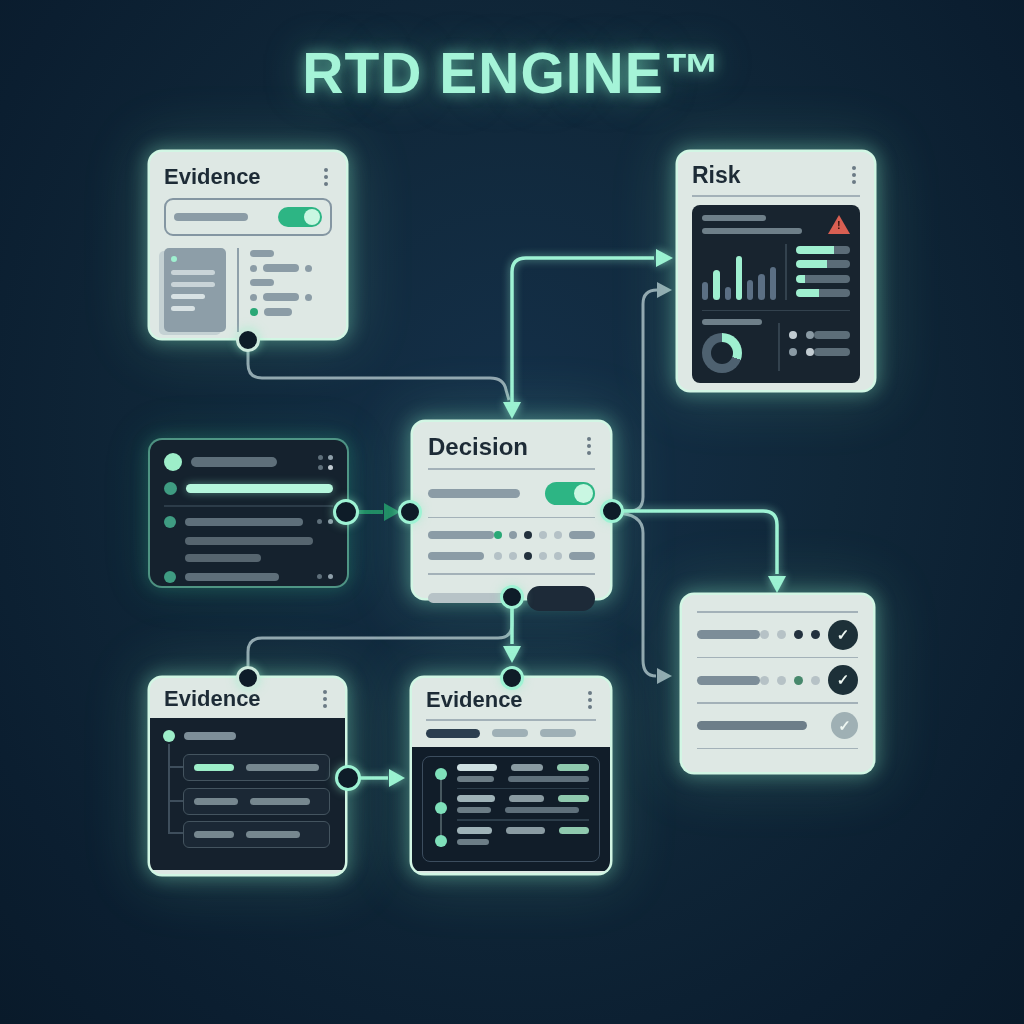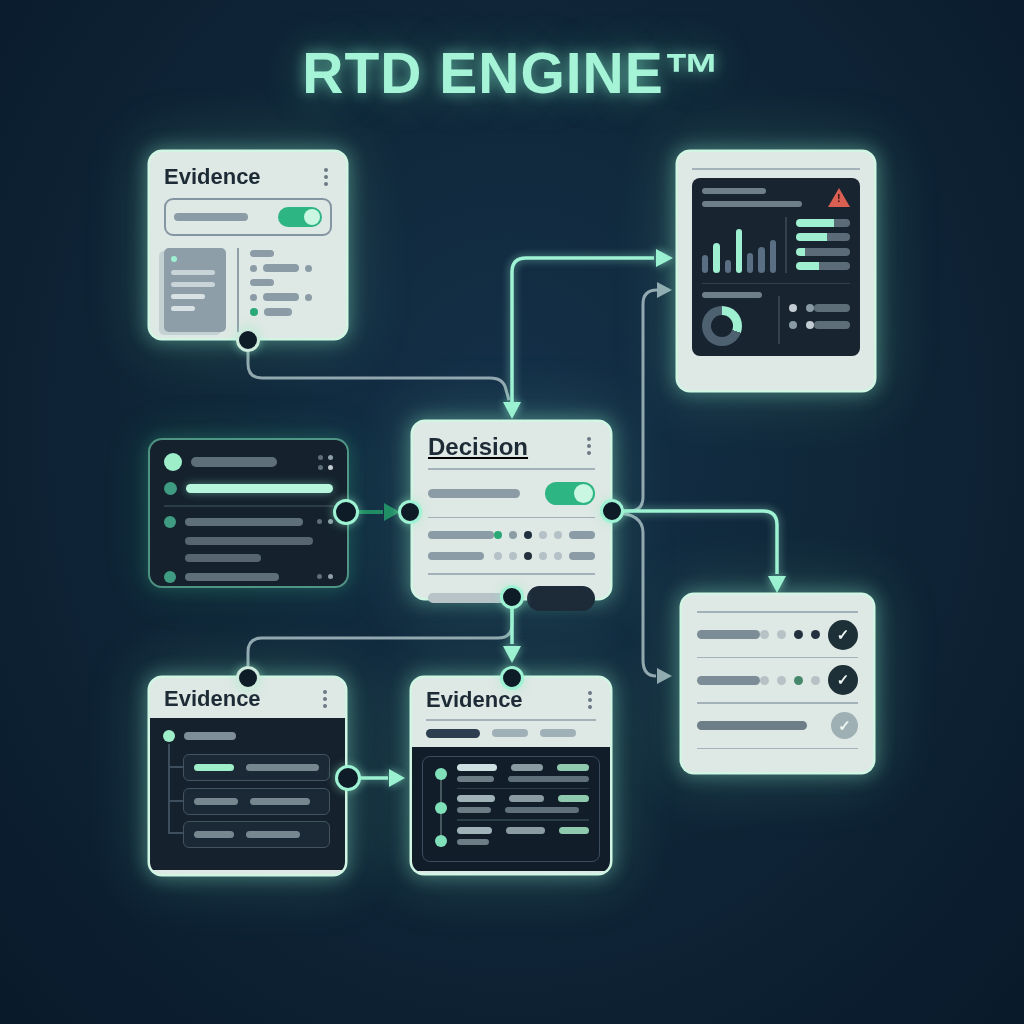--- a/index.html
+++ b/index.html
@@ -118,20 +118,28 @@
       </div>
       <div class="row" style="gap:6px;">
         <div class="d" style="width:8px;height:8px;background:#2aa876;"></div>
         <div class="p" style="width:28px;height:8px;background:#8b9ca6;"></div>
       </div>
     </div>
   </div>
 </div>
 
 <div class="card" style="left:678px;top:152px;width:196px;height:238px;padding:10px 14px;">
+  <div class="hdr">
+    <div class="card-title" style="font-size:23px;">Risk</div>
+    <div class="kebab">
+        <i></i>
+        <i></i>
+        <i></i>
+      </div>
+  </div>
   <div class="hr" style="margin-top:6px;"></div>
   <div style="background:#18242f;border-radius:8px;margin-top:8px;height:178px;padding:10px;box-sizing:border-box;">
     <div class="row" style="justify-content:space-between;align-items:flex-start;">
       <div>
         <div class="p" style="width:64px;height:6px;background:#6e7f89;"></div>
         <div class="p" style="width:100px;height:6px;background:#6e7f89;margin-top:7px;"></div>
       </div>
       <div class="warn">
           <span>!</span>
         </div>
@@ -206,21 +214,21 @@
   <div class="row" style="gap:9px;margin-top:9px;">
     <div class="d" style="width:12px;height:12px;background:#3f9c82;"></div>
     <div class="p" style="width:94px;height:8px;background:#5e6f7a;"></div>
     <div style="margin-left:auto;display:flex;gap:6px;">
       <div class="d" style="width:5px;height:5px;background:#5e6f7a;"></div>
         <div class="d" style="width:5px;height:5px;background:#8fa0aa;"></div>
     </div>
   </div>
 </div>
 
-<div class="card" style="left:413px;top:422px;width:197px;height:176px;padding:11px 15px;text-decoration:underline;">
+<div class="card" style="left:413px;top:422px;width:197px;height:176px;padding:11px 15px;">
   <div class="hdr">
     <div class="card-title" style="font-size:24px;">Decision</div>
     <div class="kebab">
         <i></i>
         <i></i>
         <i></i>
       </div>
   </div>
   <div class="hr" style="margin-top:7px;"></div>
   <div class="row" style="justify-content:space-between;margin-top:12px;">

